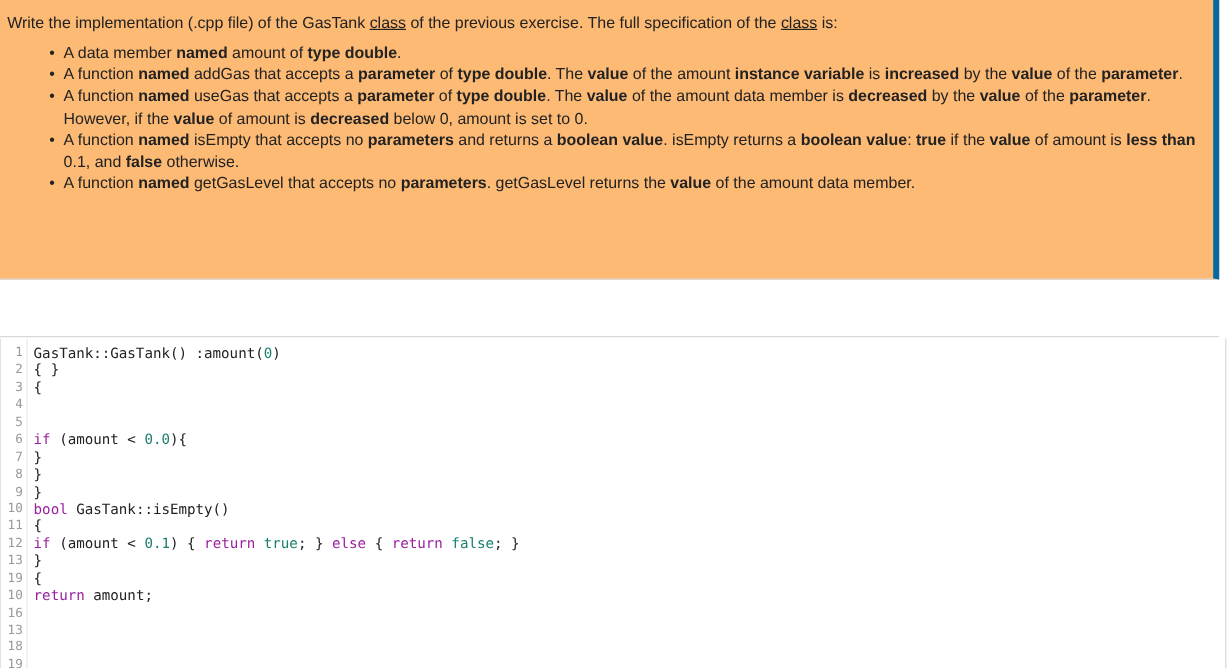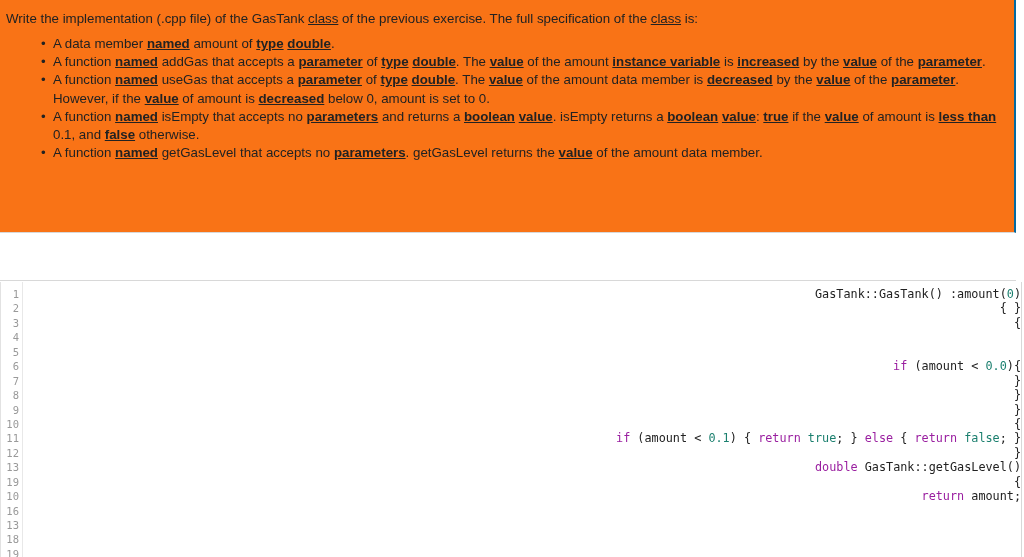--- a/index.html
+++ b/index.html
@@ -18,23 +18,23 @@
   }
 
   
   .instruction-panel {
     position: absolute;
     left: 0;
     top: 0;
     width: 1016px;
     height: 233px;
     box-sizing: border-box;
-    border-right: 2px solid #0369a1;
+    border-right: 5px solid #0369a1;
     border-bottom: 1px solid #d8d8d8;
-    background: #f97316;
+    background: #fdba74;
     overflow: hidden;
   }
   .intro {
     font-size: 13.3px;
     line-height: 1.35;
     color: #222222;
     padding: 10px 14px 0 6px;
     margin: 0;
   }
   .spec-list {
@@ -53,21 +53,20 @@
   .spec-list li::before {
     content: "\2022";
     position: absolute;
     left: 41px;
     top: 0;
     font-size: 13.3px;
     color: #222222;
   }
   .term {
     font-weight: bold;
-    text-decoration: underline;
   }
   .glossary {
     text-decoration: underline;
   }
 
   
   .submit-bar {
     position: absolute;
     left: 0;
     top: 234px;
@@ -156,21 +155,20 @@
     overflow: hidden;
   }
   .code-area .cl {
     display: block;
     height: 14.45px;
     line-height: 14.45px;
     white-space: pre;
     font-family: "DejaVu Sans Mono", "Liberation Mono", monospace;
     font-size: 11.8px;
     color: #222222;
-    text-align: right;
   }
   .kw { color: #9a1fa0; }
   .num { color: #1a7f6e; }
 </style>
 </head>
 <body>
 
 <div class="instruction-panel">
   <p class="intro"><span>Write the implementation (.cpp file) of the GasTank </span><span class="glossary">class</span><span> of the previous exercise. The full specification of the </span><span class="glossary">class</span><span> is:</span></p>
   <ul class="spec-list">
@@ -218,20 +216,20 @@
   <div class="code-area">
       <span class="cl"><span>GasTank::GasTank() :amount(</span><span class="num">0</span><span>)</span></span>
       <span class="cl"><span>{ }</span></span>
       <span class="cl"><span>{</span></span>
       <span class="cl">&nbsp;</span>
       <span class="cl">&nbsp;</span>
       <span class="cl"><span class="kw">if</span><span> (amount &lt; </span><span class="num">0.0</span><span>){</span></span>
       <span class="cl"><span>}</span></span>
       <span class="cl"><span>}</span></span>
       <span class="cl"><span>}</span></span>
+      <span class="cl"><span class="kw">bool</span><span> GasTank::isEmpty()</span></span>
       <span class="cl"><span>{</span></span>
       <span class="cl"><span class="kw">if</span><span> (amount &lt; </span><span class="num">0.1</span><span>) { </span><span class="kw">return</span><span> </span><span class="num">true</span><span>; } </span><span class="kw">else</span><span> { </span><span class="kw">return</span><span> </span><span class="num">false</span><span>; }</span></span>
       <span class="cl"><span>}</span></span>
-      <span class="cl"><span class="kw">double</span><span> GasTank::getGasLevel()</span></span>
       <span class="cl"><span>{</span></span>
       <span class="cl"><span class="kw">return</span><span> amount;</span></span>
     </div>
 </div>
 
 </body></html>

